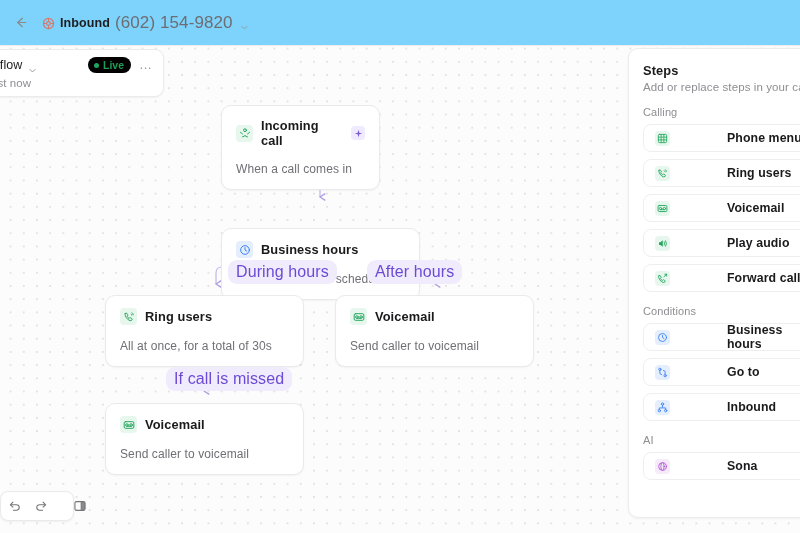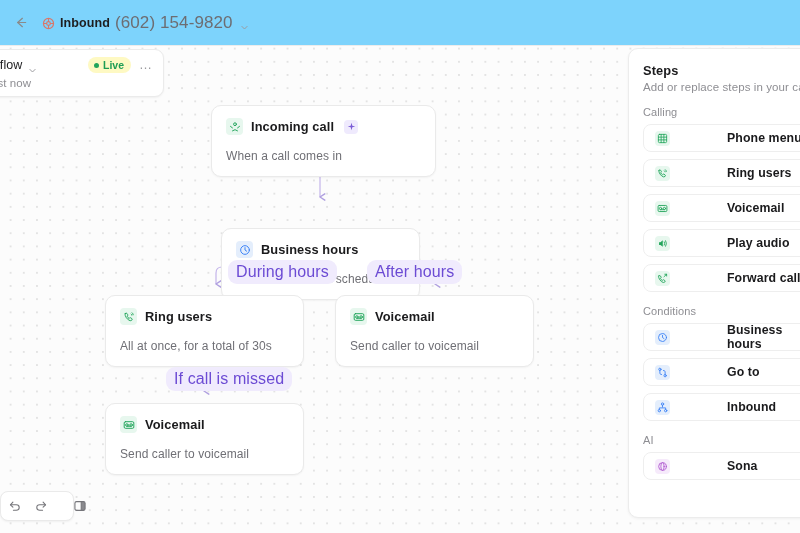--- a/index.html
+++ b/index.html
@@ -44,21 +44,21 @@
     position: absolute; left: -62px; top: 10px; width: 226px; height: 48px;
     background: #fff; border: 1px solid #ebebeb; border-radius: 9px;
     box-shadow: 0 1px 2px rgba(16,16,20,.05);
     padding: 7px 10px 0 14px;
   }
   .flowcard-row1 { display: flex; align-items: center; }
   .flowname { font-size: 12.5px; color: #1d1d1f; font-weight: normal; letter-spacing: .1px; }
   .flowcard .chev2 { margin-left: 5px; color: #9a9a9e; width: 9px; height: 9px; }
   .live-badge {
     margin-left: auto; display: flex; align-items: center; gap: 4px;
-    background: #fef9c3; color: #1f9d55; font-size: 10.5px; font-weight: bold;
+    background: #000000; color: #1f9d55; font-size: 10.5px; font-weight: bold;
     padding: 2px 7px 2px 6px; border-radius: 9px;
   }
   .live-dot { width: 5px; height: 5px; border-radius: 50%; background: #22a55b; }
   .dots-btn { margin-left: 8px; color: #9a9a9e; font-size: 13px; line-height: 8px; cursor: pointer; letter-spacing: 1px; }
   .flow-edited { font-size: 11.5px; color: #8e8e93; margin-top: 4px; letter-spacing: .1px; }
 
   
   .node {
     position: absolute; background: #fff; border: 1px solid #eaeaea;
     border-radius: 10px; box-shadow: 0 1px 2px rgba(16,16,20,.045);
@@ -184,21 +184,21 @@
         </span>
         <span class="live-badge">
           <span class="live-dot"></span>
           <span>Live</span>
         </span>
         <span class="dots-btn">…</span>
       </div>
       <div class="flow-edited">edited just now</div>
     </div>
 
-    <div class="node" style="left:211px; top:66px; width:225px;">
+    <div class="node" style="left:221px; top:66px; width:159px;">
       <div class="node-head">
         <span class="node-ico ico-green">
           <svg width="12" height="12" viewBox="0 0 16 16" fill="none" stroke="#22a55b" stroke-width="1.3" stroke-linecap="round" stroke-linejoin="round">
             <circle cx="8" cy="4.3" r="1.9"></circle>
               <path d="M4.6 13 q3.4-3.2 6.8 0"></path>
               <path d="M2 7.2 L4.6 9.2 M14 7.2 L11.4 9.2"></path>
           </svg>
         </span>
         <span class="node-title">Incoming call</span>
         <span class="sparkle">

